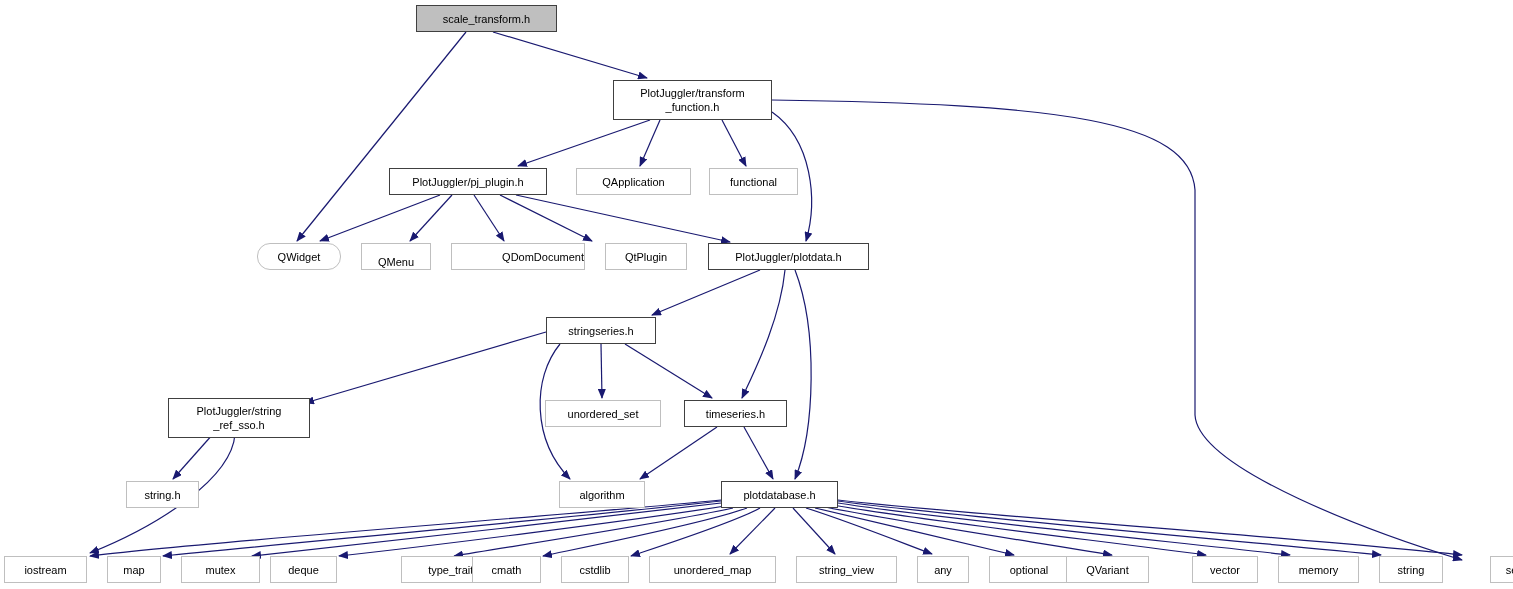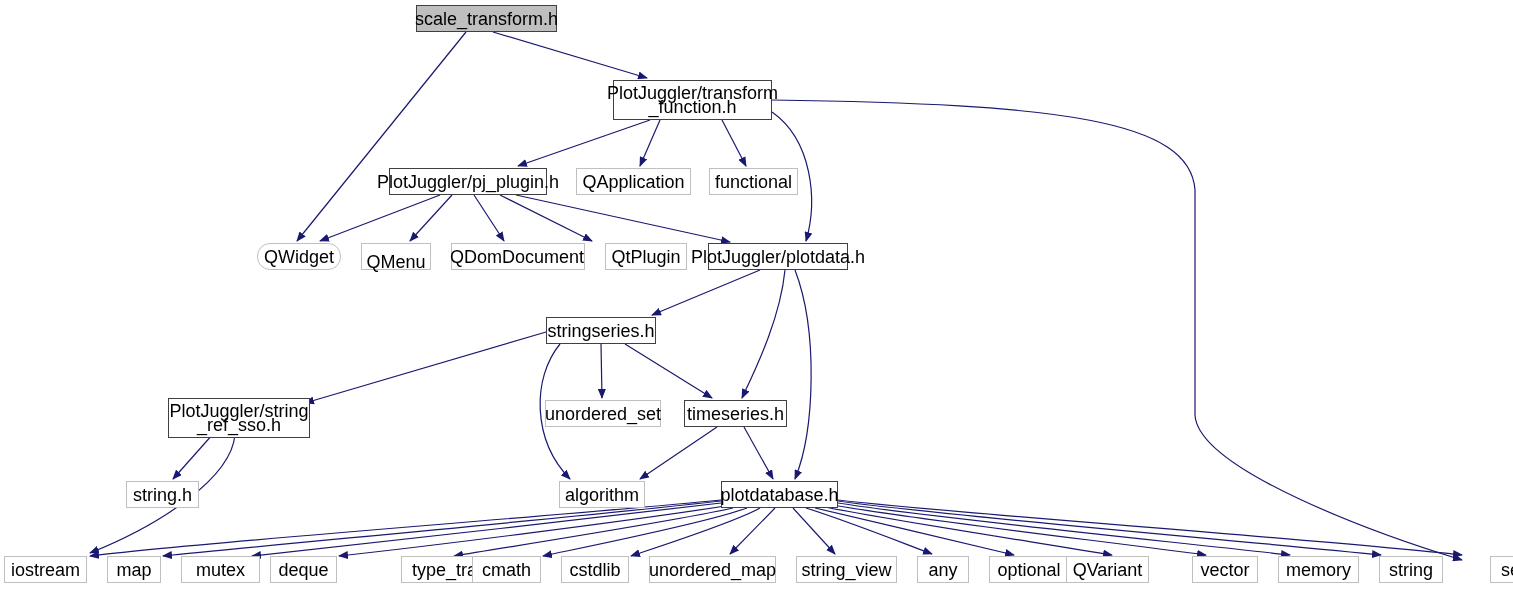--- a/index.html
+++ b/index.html
@@ -11,21 +11,21 @@
   #graph{position:relative;width:1513px;height:589px;}
   svg.edges{position:absolute;left:0;top:0;width:1513px;height:589px;}
   .node{
     position:absolute;
     box-sizing:border-box;
     display:flex;align-items:center;justify-content:center;
     text-align:center;
     background:#ffffff;
     border:1px solid #bfbfbf;
     color:#000000;
-    font-size:18px;
+    font-size:11px;
     line-height:14px;
     white-space:pre;
     letter-spacing:0px;
   }
   .node.hdr{border:1.6px solid #404040;}
   .node.root{background:#bfbfbf;border:1.6px solid #404040;}
   .node .lbl{display:block;}
 </style>
 </head>
 <body>
@@ -83,21 +83,21 @@
       <div class="node root" style="left: 416px; top: 5px; width: 141px; height: 27px;"><span class="lbl">scale_transform.h</span></div>
       <div class="node hdr" style="left: 613px; top: 80px; width: 159px; height: 40px;"><span class="lbl">PlotJuggler/transform
 _function.h</span></div>
       <div class="node hdr" style="left: 389px; top: 168px; width: 158px; height: 27px;"><span class="lbl">PlotJuggler/pj_plugin.h</span></div>
       <div class="node " style="left: 576px; top: 168px; width: 115px; height: 27px;"><span class="lbl">QApplication</span></div>
       <div class="node " style="left: 709px; top: 168px; width: 89px; height: 27px;"><span class="lbl">functional</span></div>
       <div class="node " style="left: 257px; top: 243px; width: 84px; height: 27px; border-radius: 13px;"><span class="lbl">QWidget</span></div>
       <div class="node " style="left: 361px; top: 243px; width: 70px; height: 27px; align-items: flex-end;"><span class="lbl">QMenu</span></div>
       <div class="node " style="left: 451px; top: 243px; width: 134px; height: 27px; justify-content: flex-end;"><span class="lbl">QDomDocument</span></div>
       <div class="node " style="left: 605px; top: 243px; width: 82px; height: 27px;"><span class="lbl">QtPlugin</span></div>
-      <div class="node hdr" style="left: 708px; top: 243px; width: 140px; height: 27px;"><span class="lbl">PlotJuggler/plotdata.h</span></div>
+      <div class="node hdr" style="left: 708px; top: 243px; width: 161px; height: 27px;"><span class="lbl">PlotJuggler/plotdata.h</span></div>
       <div class="node hdr" style="left: 546px; top: 317px; width: 110px; height: 27px;"><span class="lbl">stringseries.h</span></div>
       <div class="node hdr" style="left: 168px; top: 398px; width: 142px; height: 40px; justify-content: center;"><span class="lbl">PlotJuggler/string
 _ref_sso.h</span></div>
       <div class="node " style="left: 545px; top: 400px; width: 116px; height: 27px;"><span class="lbl">unordered_set</span></div>
       <div class="node hdr" style="left: 684px; top: 400px; width: 103px; height: 27px;"><span class="lbl">timeseries.h</span></div>
       <div class="node " style="left: 126px; top: 481px; width: 73px; height: 27px;"><span class="lbl">string.h</span></div>
       <div class="node " style="left: 559px; top: 481px; width: 86px; height: 27px;"><span class="lbl">algorithm</span></div>
       <div class="node hdr" style="left: 721px; top: 481px; width: 117px; height: 27px;"><span class="lbl">plotdatabase.h</span></div>
       <div class="node " style="left: 4px; top: 556px; width: 83px; height: 27px;"><span class="lbl">iostream</span></div>
       <div class="node " style="left: 107px; top: 556px; width: 54px; height: 27px;"><span class="lbl">map</span></div>

